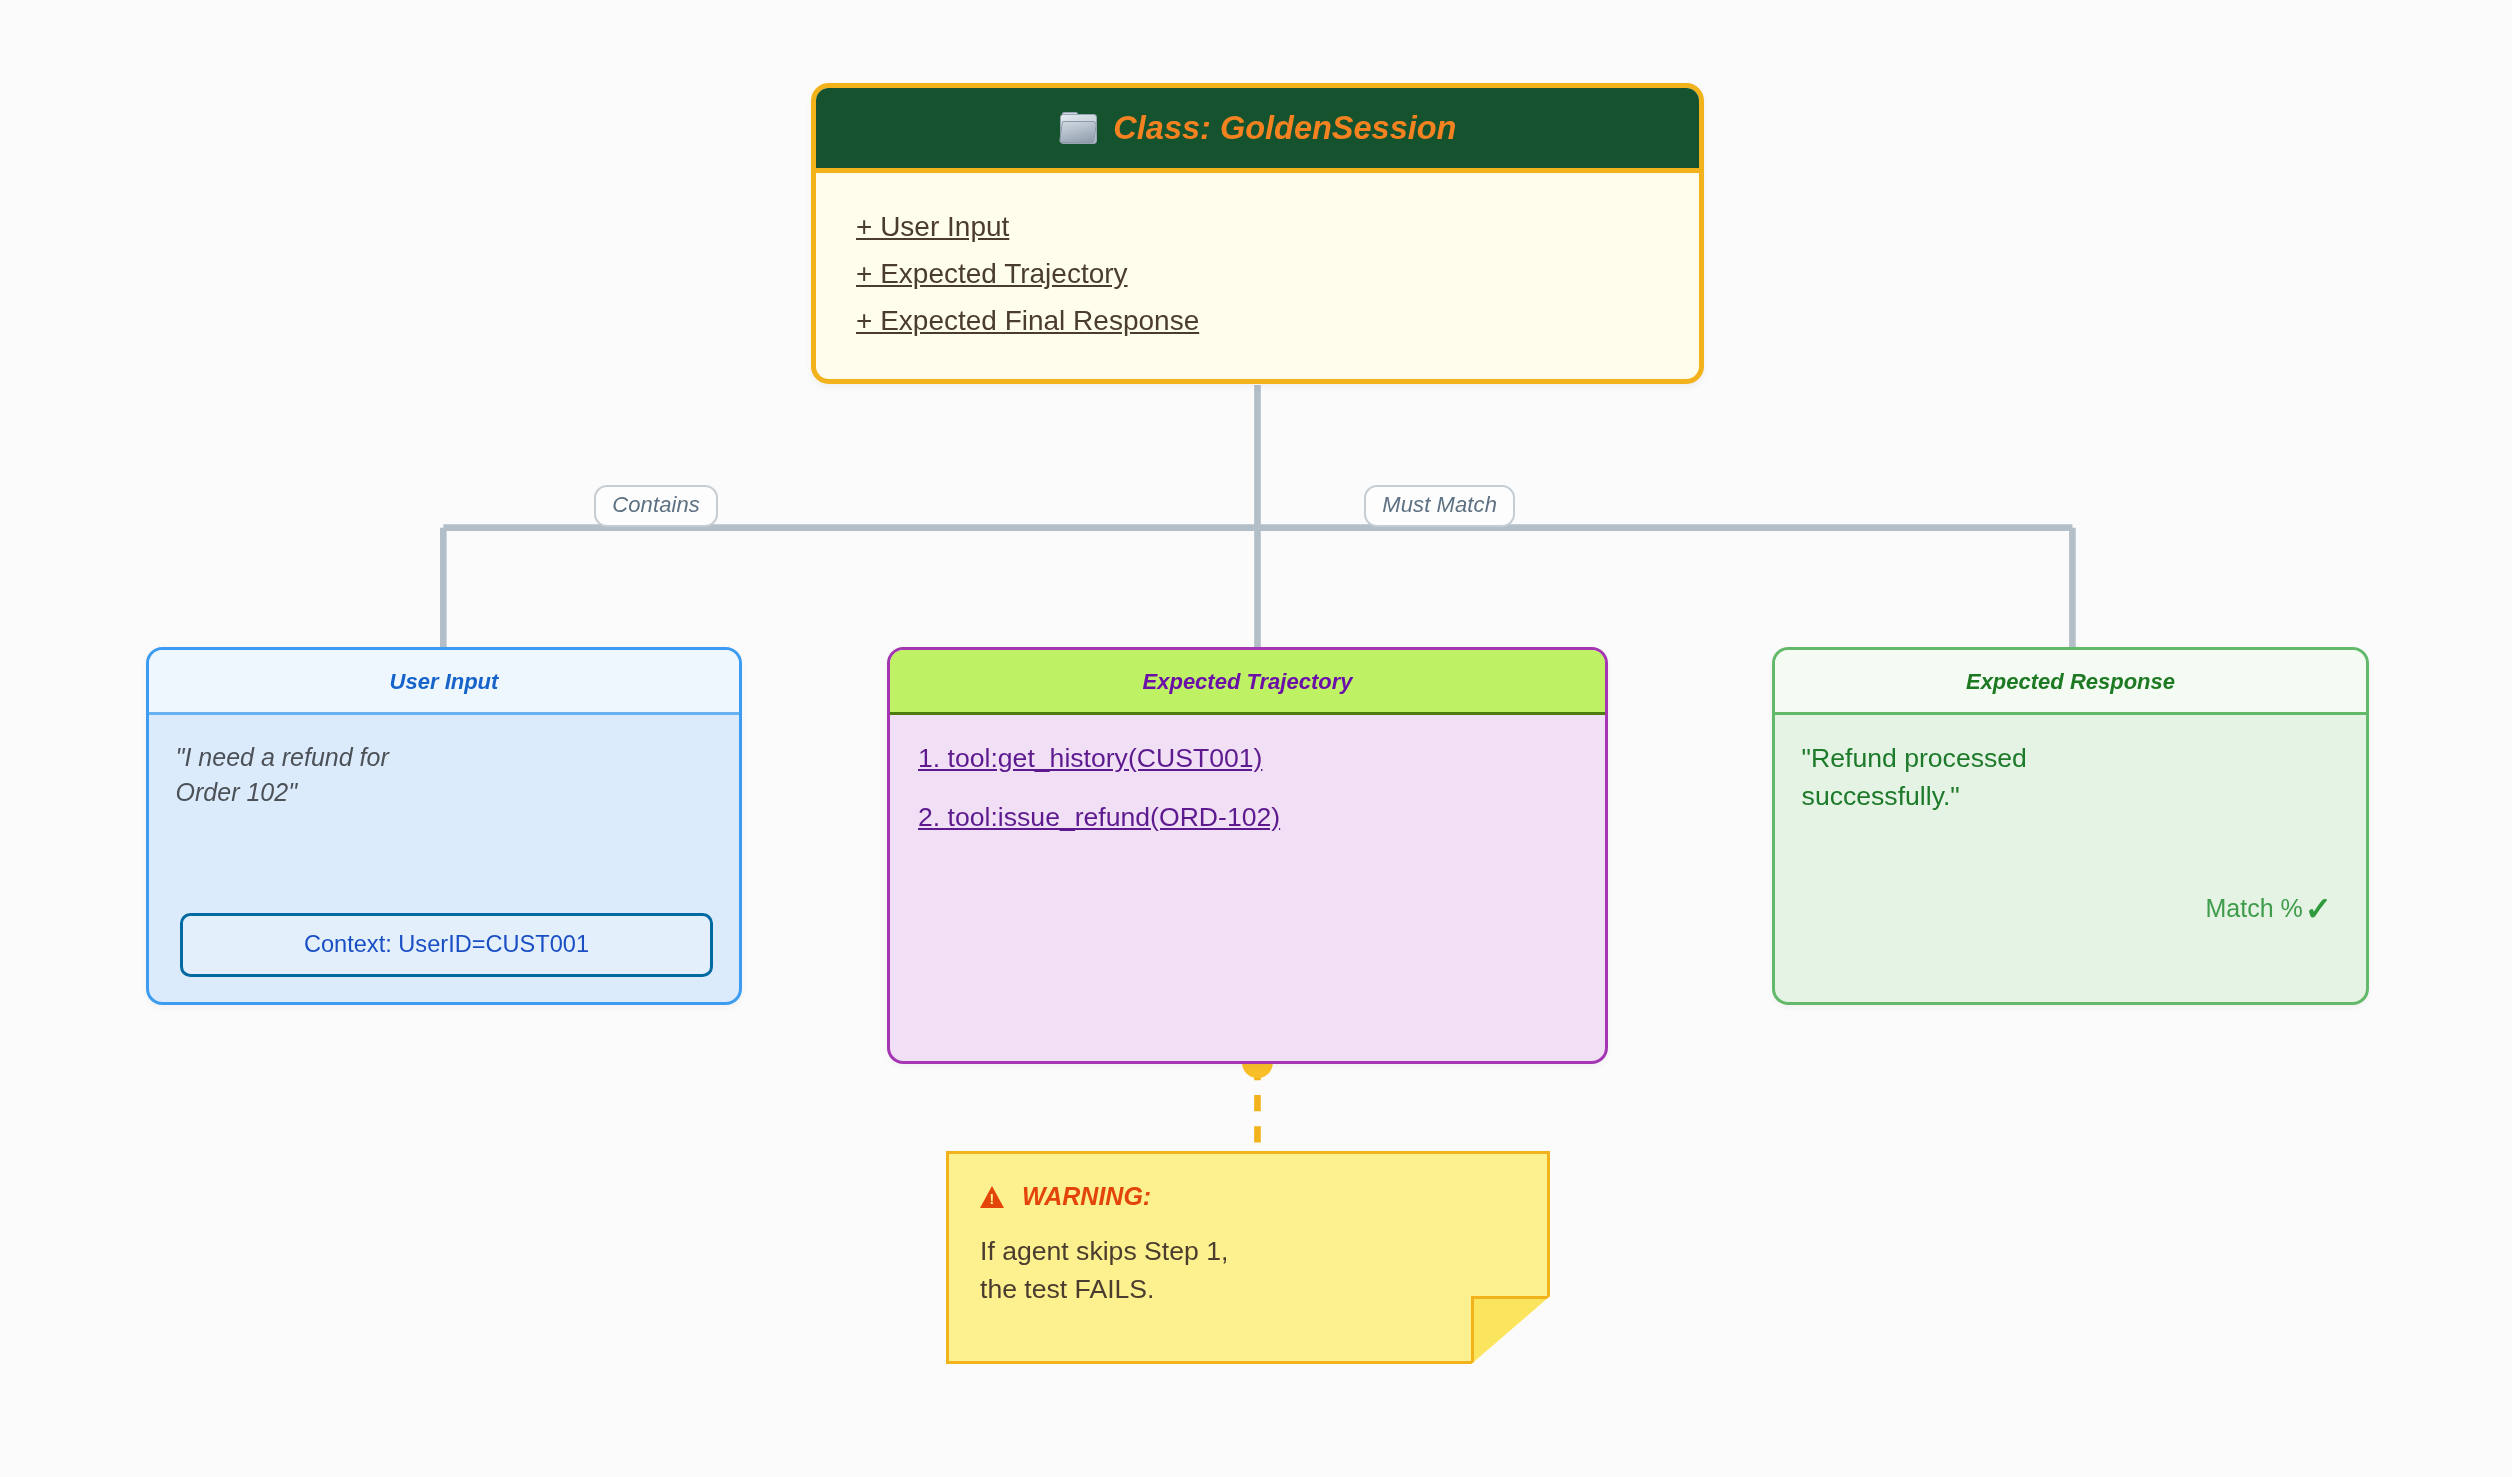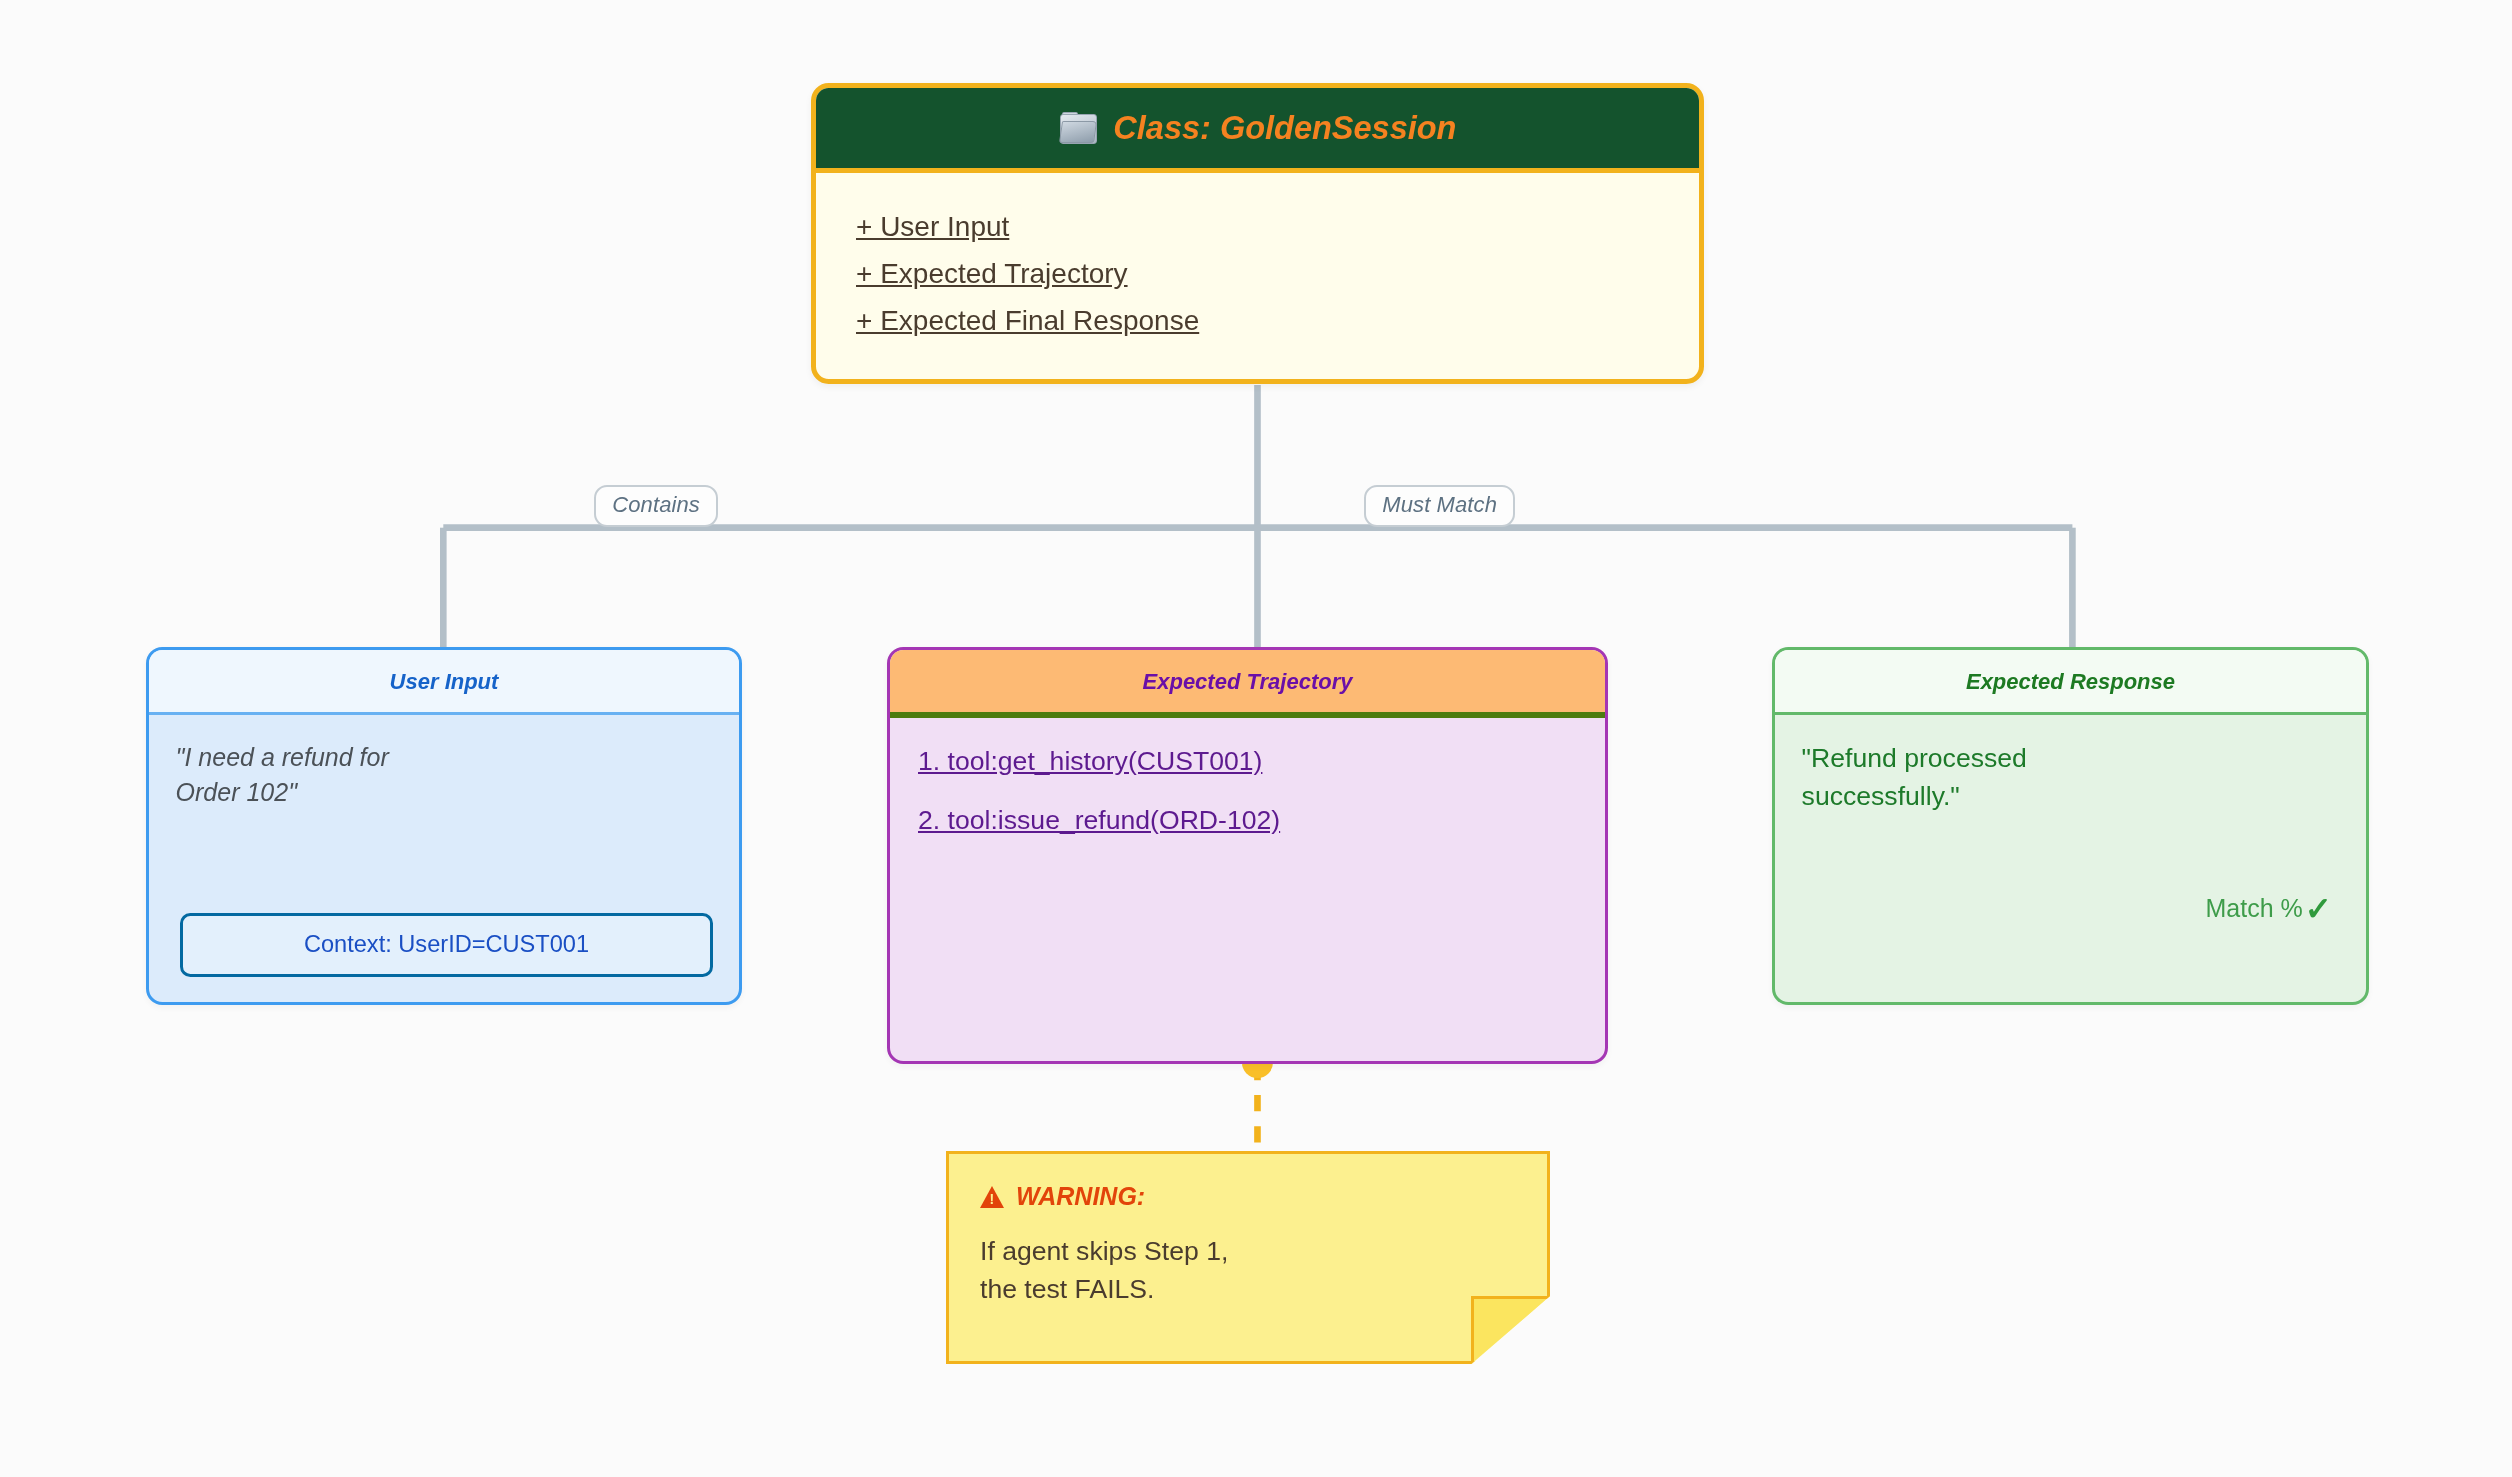--- a/index.html
+++ b/index.html
@@ -99,21 +99,21 @@
     border:3px solid #0369a1; border-radius:10.3px; background:#e3f0fc;
     color:#1a4fc4; font-size:23.6px; text-align:center; padding:14.8px 0 16.3px;
   }
 
   
   #trajectory {
     left: 887px; top: 647px; width: 721px; height: 417px;
     border: 3.7px solid #a436b4; background: #f1dff5;
     box-shadow: 0 2.2px 5.9px rgba(0,0,0,.04);
   }
-  #trajectory .hdr { background:#fdba74; color:#6a0fa8; border-bottom:6px solid #4d7c0f; }
+  #trajectory .hdr { background:#bef264; color:#6a0fa8; border-bottom:3px solid #4d7c0f; }
   #trajectory .bdy { padding: 29.6px 28px 0; }
   #trajectory .bdy-row { color:#5d1a8f; font-size:26.6px; line-height:1.0; margin-bottom: 32.5px; }
 
   
   #response {
     left: 1772px; top: 647px; width: 597px; height: 358px;
     border: 3.7px solid #62b96a; background: #e4f3e4;
     box-shadow: 0 2.2px 5.9px rgba(0,0,0,.04);
   }
   #response .hdr { background:#f3fbf3; color:#1d7a22; border-bottom:3px solid #62b96a; }
@@ -141,21 +141,21 @@
   #warn-note .fold {
     position:absolute; right:0; bottom:0; width:79px; height:68px;
     background:#fbe55f;
     border-left:3.7px solid #f2b21c;
     border-top:3.7px solid #f2b21c;
     clip-path: polygon(0 0, 100% 0, 0 100%);
   }
   #warn-note .inner { position:absolute; inset:0; padding:31px 0 0 34px; }
   .warn-title {
     color:#e2440a; font-size:25px; font-weight:bold; font-style:italic;
-    display:flex; align-items:center; gap:12px; white-space:nowrap;
+    display:flex; align-items:center; gap:18px; white-space:nowrap;
   }
   .warn-tri {
     width:0; height:0; border-left:12.6px solid transparent; border-right:12.6px solid transparent;
     border-bottom:22px solid #e2440a; position:relative; flex:0 0 auto;
   }
   .warn-tri::after {
     content:"!"; position:absolute; left:-3px; top:6.7px; width:5.9px;
     color:#fcf08f; font-size:14px; font-weight:bold; font-style:normal; line-height:1;
     text-align:center;
   }

